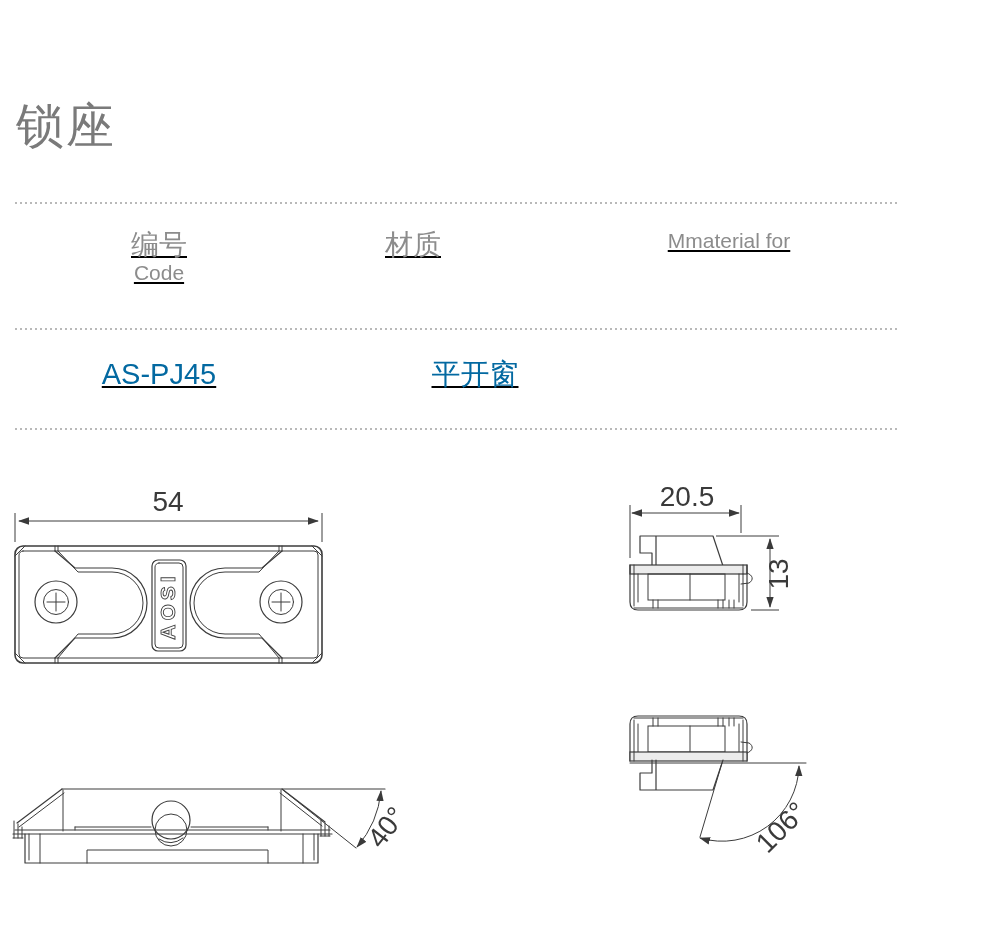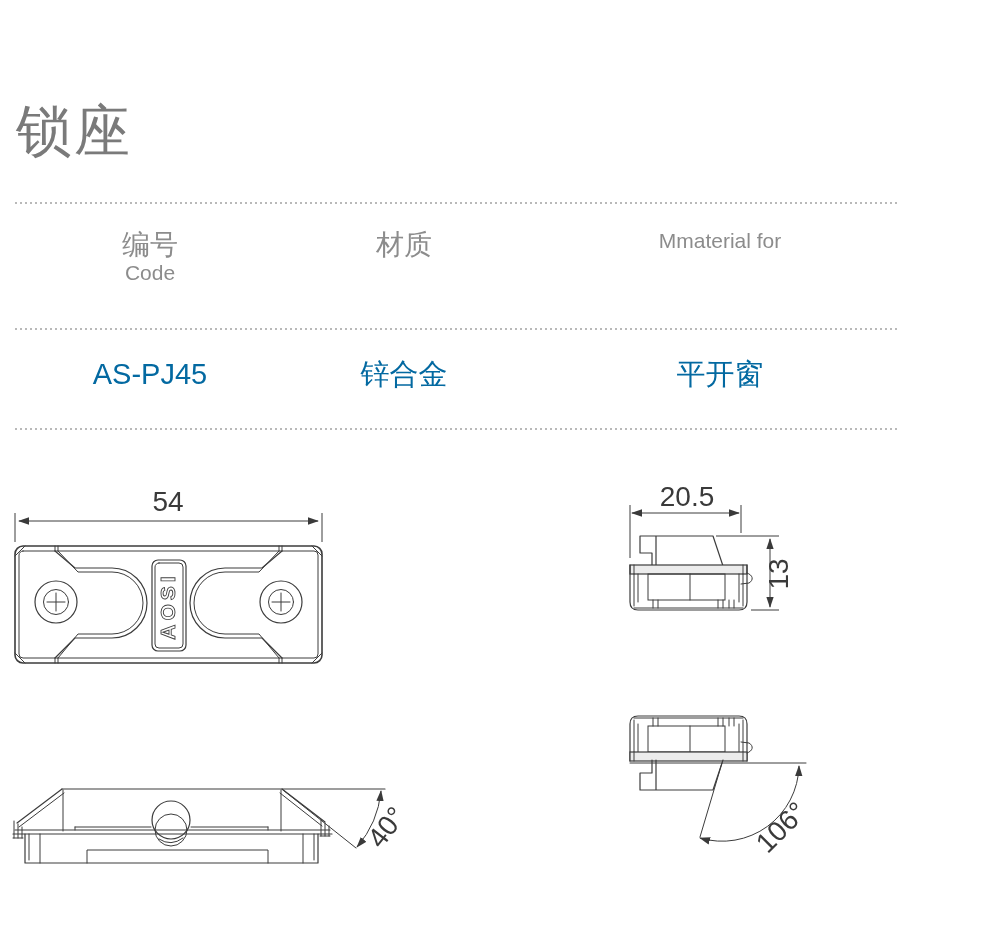--- a/index.html
+++ b/index.html
@@ -1,27 +1,27 @@
 <!DOCTYPE html>
 <html><head>
 <meta charset="utf-8">
 <style>
   html,body{margin:0;padding:0;background:#ffffff;}
   #page{position:relative;width:1000px;height:930px;background:#ffffff;overflow:hidden;
         font-family:"Liberation Sans","DejaVu Sans",sans-serif;}
   
-  .page-title{position:absolute;left:16px;top:100px;font-size:56px;line-height:1.1;
+  .page-title{position:absolute;left:16px;top:100px;font-size:48px;line-height:1.1;
               color:#7a7a7a;font-weight:400;letter-spacing:2px;}
   
   .dotted{position:absolute;left:15px;width:883px;height:2px;
           background-image:repeating-linear-gradient(90deg,#b9b9b9 0 2px,transparent 2px 5px);}
   .sep1{top:202px;} .sep2{top:328px;} .sep3{top:428px;}
   
   .spec-table{position:absolute;left:15px;top:0;width:886px;}
-  .spec-row{position:absolute;left:8px;width:886px;display:flex;}
+  .spec-row{position:absolute;left:17px;width:886px;display:flex;text-decoration:underline;}
   .hdr-row{top:229px;}
   .val-row{top:358px;}
   .col{text-align:center;}
   .c1{width:254px;} .c2{width:254px;} .c3{width:378px;}
   .hdr-zh{font-size:28px;color:#8c8c8c;line-height:32px;}
   .hdr-en{font-size:21px;color:#8c8c8c;line-height:24px;margin-top:0;}
   .val{font-size:29px;color:#0369a1;line-height:32px;}
   
   svg{position:absolute;left:0;top:0;}
   .ln{stroke:#3c3c3c;fill:none;stroke-width:1.2;stroke-linecap:round;stroke-linejoin:round;}
@@ -52,21 +52,20 @@
       </div>
       <div class="col c2">
         <div class="hdr-zh">材质</div>
       </div>
       <div class="col c3">
         <div class="hdr-en">Mmaterial for</div>
       </div>
     </div>
     <div class="spec-row val-row">
       <div class="col c1 val">AS-PJ45</div>
-      <div class="col c2 val">锌合金</div>
       <div class="col c3 val">平开窗</div>
     </div>
   </div>
 
   <svg width="1000" height="930" viewBox="0 0 1000 930">
     <defs>
       <marker id="arr" viewBox="0 0 12 8" refX="11" refY="4" markerWidth="11" markerHeight="8" orient="auto-start-reverse" markerUnits="userSpaceOnUse">
         <path d="M0,0 L12,4 L0,8 z" fill="#3a3a3a"></path>
       </marker>
     </defs>

